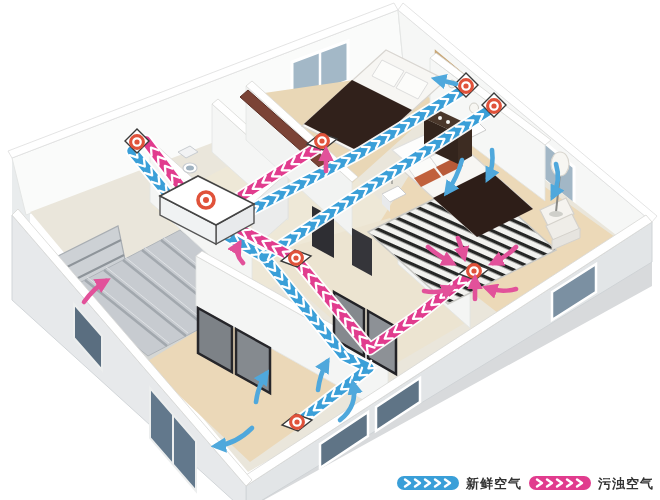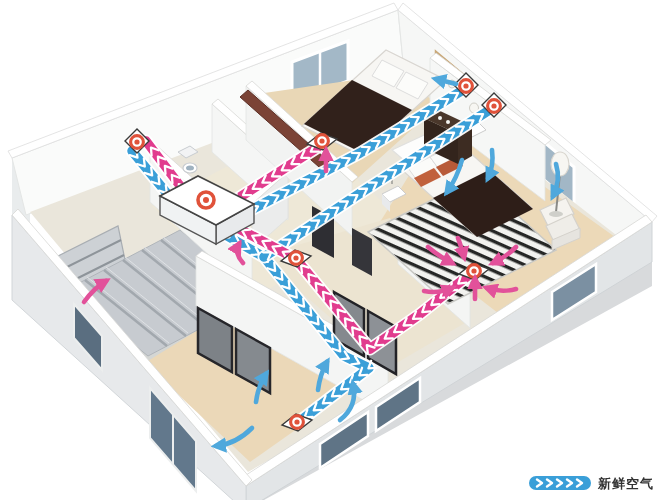--- a/index.html
+++ b/index.html
@@ -416,14 +416,28 @@
           <path d="M8,3.5 L13,7 L8,10.5"></path>
               <path d="M18,3.5 L23,7 L18,10.5"></path>
               <path d="M28,3.5 L33,7 L28,10.5"></path>
               <path d="M38,3.5 L43,7 L38,10.5"></path>
               <path d="M48,3.5 L53,7 L48,10.5"></path>
         </g>
       </svg>
     </span>
     <span class="legend-label">新鲜空气</span>
   </div>
+  <div class="legend-row">
+    <span class="pill" style="background: rgb(225, 60, 142);">
+      <svg width="62" height="14">
+        <g stroke="#fff" stroke-width="2.4" fill="none" stroke-linecap="round" stroke-linejoin="round">
+          <path d="M8,3.5 L13,7 L8,10.5"></path>
+              <path d="M18,3.5 L23,7 L18,10.5"></path>
+              <path d="M28,3.5 L33,7 L28,10.5"></path>
+              <path d="M38,3.5 L43,7 L38,10.5"></path>
+              <path d="M48,3.5 L53,7 L48,10.5"></path>
+        </g>
+      </svg>
+    </span>
+    <span class="legend-label">污浊空气</span>
+  </div>
 </div>
 </div>
 
 </body></html>

